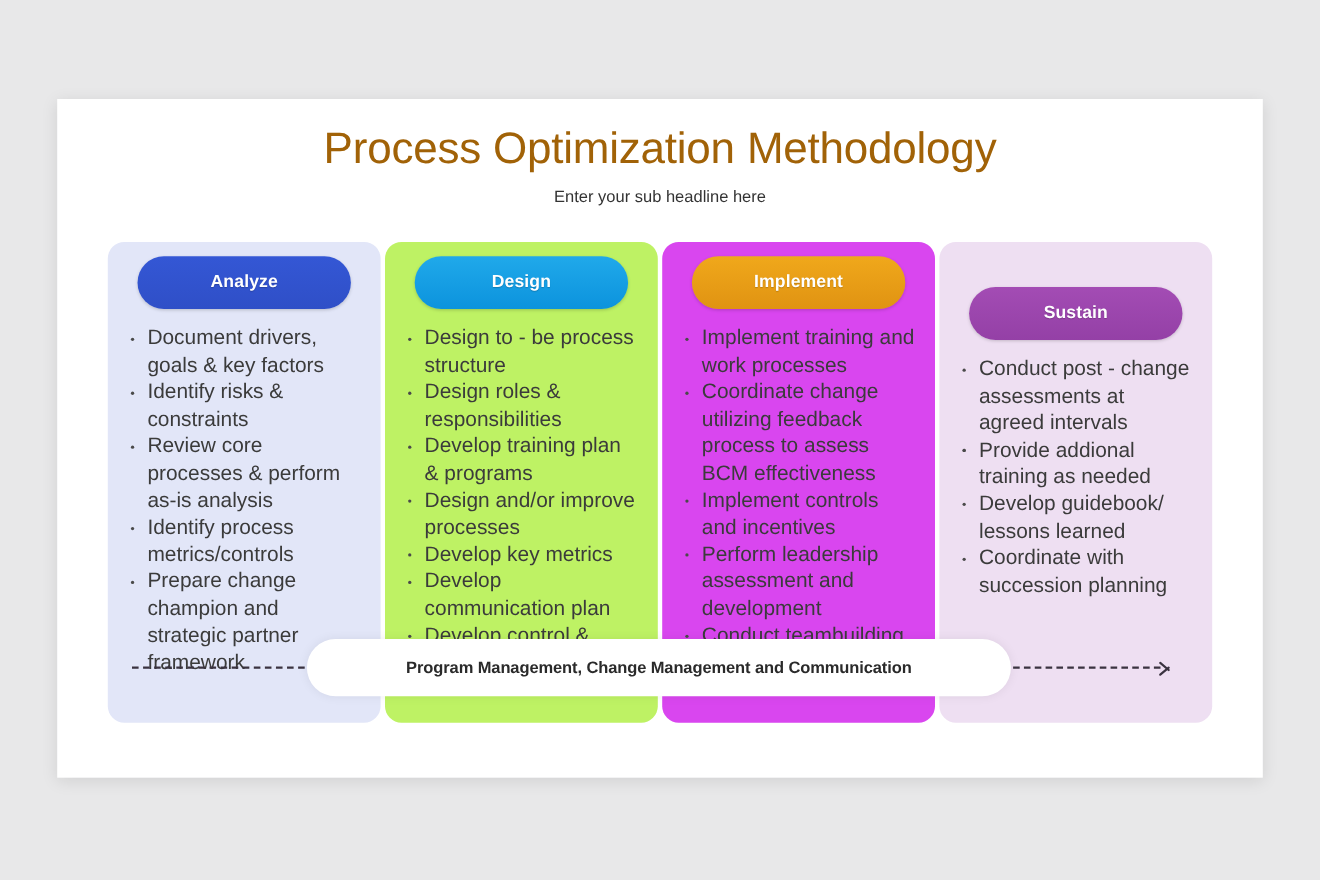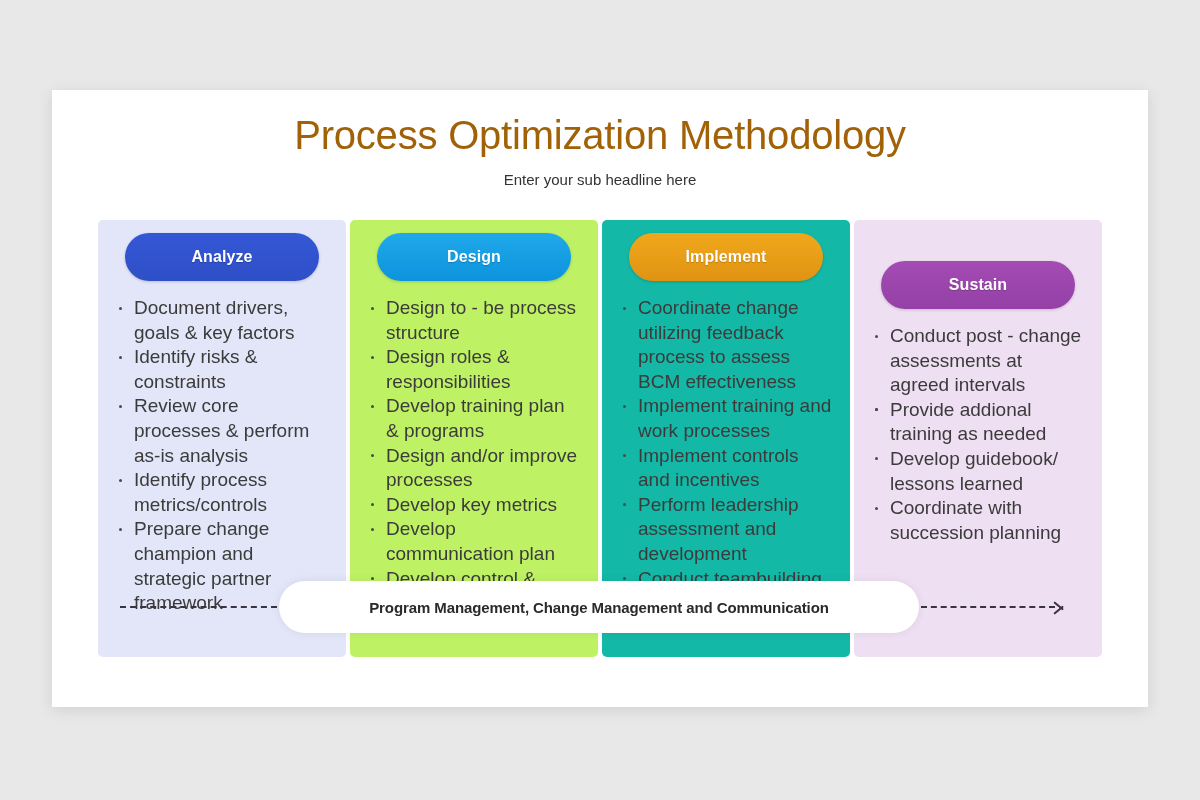--- a/index.html
+++ b/index.html
@@ -56,21 +56,21 @@
     top: 130px;
     width: 1004px;
     height: 437px;
     display: flex;
     gap: 4px;
   }
 
   .column {
     position: relative;
     flex: 1 1 0;
-    border-radius: 5px;
+    border-radius: 15px;
     padding: 0;
   }
 
   .pill-wrap {
     padding: 13px 27px 0 27px;
   }
 
   .pill {
     height: 48px;
     border-radius: 26px;
@@ -202,29 +202,29 @@
         <ul class="bullets">
           <li class="bullet"><span class="bullet-dot"></span><span>Design to - be process structure</span></li>
           <li class="bullet"><span class="bullet-dot"></span><span>Design roles &amp; responsibilities</span></li>
           <li class="bullet"><span class="bullet-dot"></span><span>Develop training plan &amp; programs</span></li>
           <li class="bullet"><span class="bullet-dot"></span><span>Design and/or improve processes</span></li>
           <li class="bullet"><span class="bullet-dot"></span><span>Develop key metrics</span></li>
           <li class="bullet"><span class="bullet-dot"></span><span>Develop communication plan</span></li>
           <li class="bullet"><span class="bullet-dot"></span><span>Develop control &amp; incentive systems</span></li>
         </ul>
       </div>
-      <div class="column" style="background: #14b8a6;">
+      <div class="column" style="background: #d946ef;">
         <div class="pill-wrap">
           <div class="pill" style="background: linear-gradient(rgb(240, 168, 27) 0%, rgb(224, 147, 18) 100%);">
             <span class="pill-label">Implement</span>
           </div>
         </div>
         <ul class="bullets">
+          <li class="bullet"><span class="bullet-dot"></span><span>Implement training and work processes</span></li>
           <li class="bullet"><span class="bullet-dot"></span><span>Coordinate change utilizing feedback process to assess BCM effectiveness</span></li>
-          <li class="bullet"><span class="bullet-dot"></span><span>Implement training and work processes</span></li>
           <li class="bullet"><span class="bullet-dot"></span><span>Implement controls and incentives</span></li>
           <li class="bullet"><span class="bullet-dot"></span><span>Perform leadership assessment and development</span></li>
           <li class="bullet"><span class="bullet-dot"></span><span>Conduct teambuilding</span></li>
         </ul>
       </div>
       <div class="column" style="background: rgb(238, 223, 242);">
         <div class="pill-wrap">
           <div class="pill" style="background: linear-gradient(rgb(163, 76, 180) 0%, rgb(148, 64, 166) 100%); margin-top: 28px;">
             <span class="pill-label">Sustain</span>
           </div>

